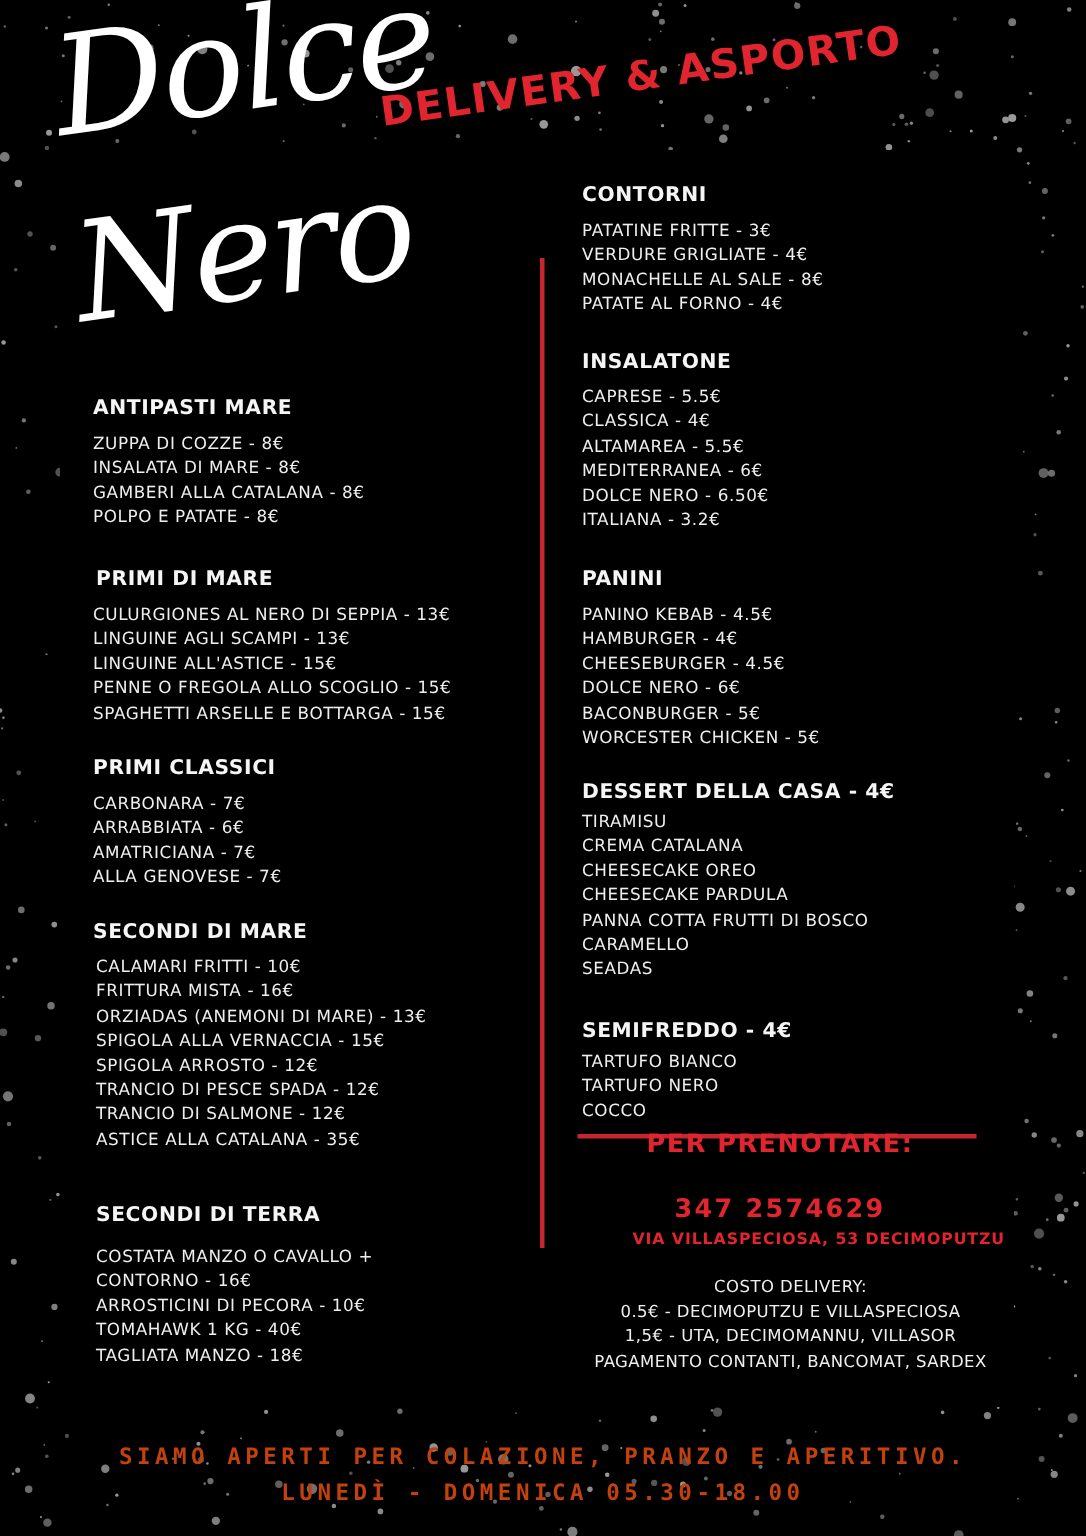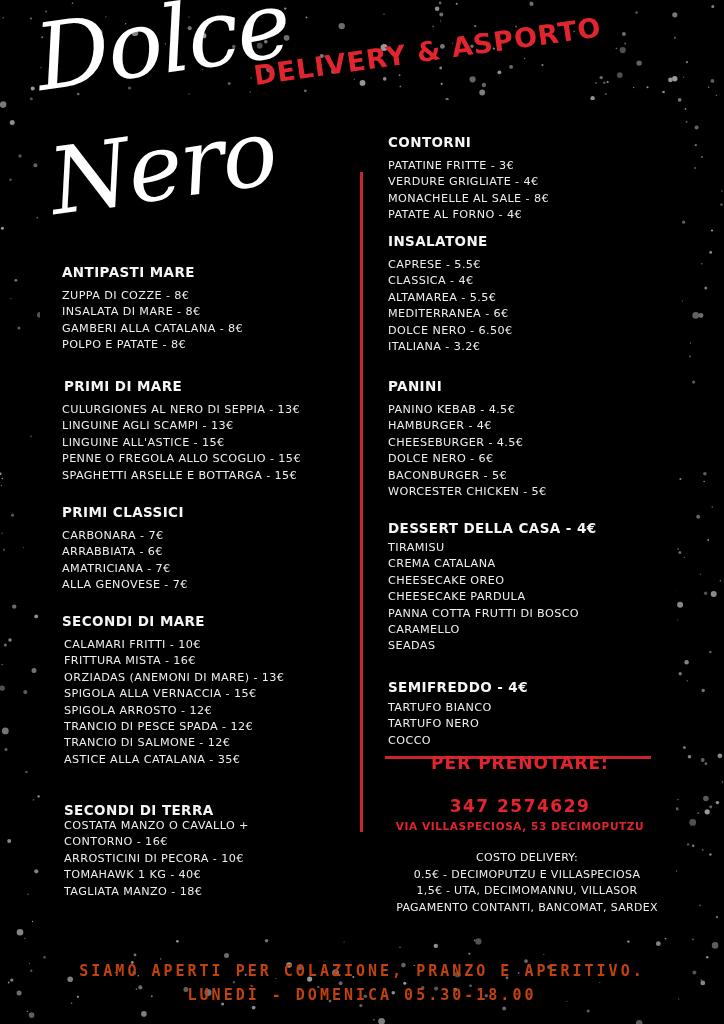--- a/index.html
+++ b/index.html
@@ -16,21 +16,21 @@
              font-weight: bold; color: #e0252f; font-size: 27px; letter-spacing: 1px;
              transform: rotate(-8deg); transform-origin: left bottom; white-space: nowrap; }
   .section { position: absolute; }
   .sec-title { font-weight: bold; font-size: 13.5px; color: #f5f5f5; letter-spacing: 0.4px; margin-bottom: 8px; white-space: nowrap; }
   .sec-item { font-size: 11.2px; line-height: 16.4px; letter-spacing: 0.4px; color: #eeeeee; white-space: nowrap; }
   .vline { position: absolute; left: 360px; top: 172px; width: 3px; height: 660px; background: #c7262f; }
   .hline { position: absolute; left: 385px; top: 756px; width: 266px; height: 3px; background: #c7262f; }
   .book { position: absolute; left: 370px; width: 300px; text-align: center; color: #e0252f; font-weight: bold; white-space: nowrap; }
   .book-title { top: 753px; font-size: 17px; letter-spacing: 1px; }
   .book-phone { top: 796px; font-size: 17px; letter-spacing: 1.5px; }
-  .book-addr { top: 820px; font-size: 10.5px; letter-spacing: 0.6px; }
+  .book-addr { top: 820px; font-size: 10.5px; letter-spacing: 0.6px; text-align: right; }
   .delivery { position: absolute; left: 362px; top: 850px; width: 330px; text-align: center; }
   .delivery div { font-size: 11px; line-height: 16.5px; letter-spacing: 0.3px; color: #eeeeee; white-space: nowrap; }
   .footer { position: absolute; left: 0; width: 724px; text-align: center; color: #c2410c;
             font-family: "DejaVu Sans Mono", "Liberation Mono", monospace; font-weight: bold;
             letter-spacing: 3px; white-space: nowrap; }
   .footer-1 { top: 962px; font-size: 15px; }
   .footer-2 { top: 986px; font-size: 15px; }
 </style>
 </head>
 <body>
@@ -977,31 +977,31 @@
       <div class="sec-item">ORZIADAS (ANEMONI DI MARE) - 13€</div>
       <div class="sec-item">SPIGOLA ALLA VERNACCIA - 15€</div>
       <div class="sec-item">SPIGOLA ARROSTO - 12€</div>
       <div class="sec-item">TRANCIO DI PESCE SPADA - 12€</div>
       <div class="sec-item">TRANCIO DI SALMONE - 12€</div>
       <div class="sec-item">ASTICE ALLA CATALANA - 35€</div>
     </div>
   </div>
 
   <div class="section" style="left:64px; top:802px;">
-    <div class="sec-title" style="margin-bottom:0;">SECONDI DI TERRA</div>
+    <div class="sec-title" style="margin-bottom:12px;">SECONDI DI TERRA</div>
     <div class="sec-item">COSTATA MANZO O CAVALLO +</div>
     <div class="sec-item">CONTORNO - 16€</div>
     <div class="sec-item">ARROSTICINI DI PECORA - 10€</div>
     <div class="sec-item">TOMAHAWK 1 KG - 40€</div>
     <div class="sec-item">TAGLIATA MANZO - 18€</div>
   </div>
 
   <div class="vline"></div>
 
-  <div class="section" style="left:388px; top:134px;">
+  <div class="section" style="left:388px; top:122px;">
     <div class="sec-title">CONTORNI</div>
     <div class="sec-item">PATATINE FRITTE - 3€</div>
     <div class="sec-item">VERDURE GRIGLIATE - 4€</div>
     <div class="sec-item">MONACHELLE AL SALE - 8€</div>
     <div class="sec-item">PATATE AL FORNO - 4€</div>
   </div>
 
   <div class="section" style="left:388px; top:233px;">
     <div class="sec-title">INSALATONE</div>
     <div class="sec-item">CAPRESE - 5.5€</div>

